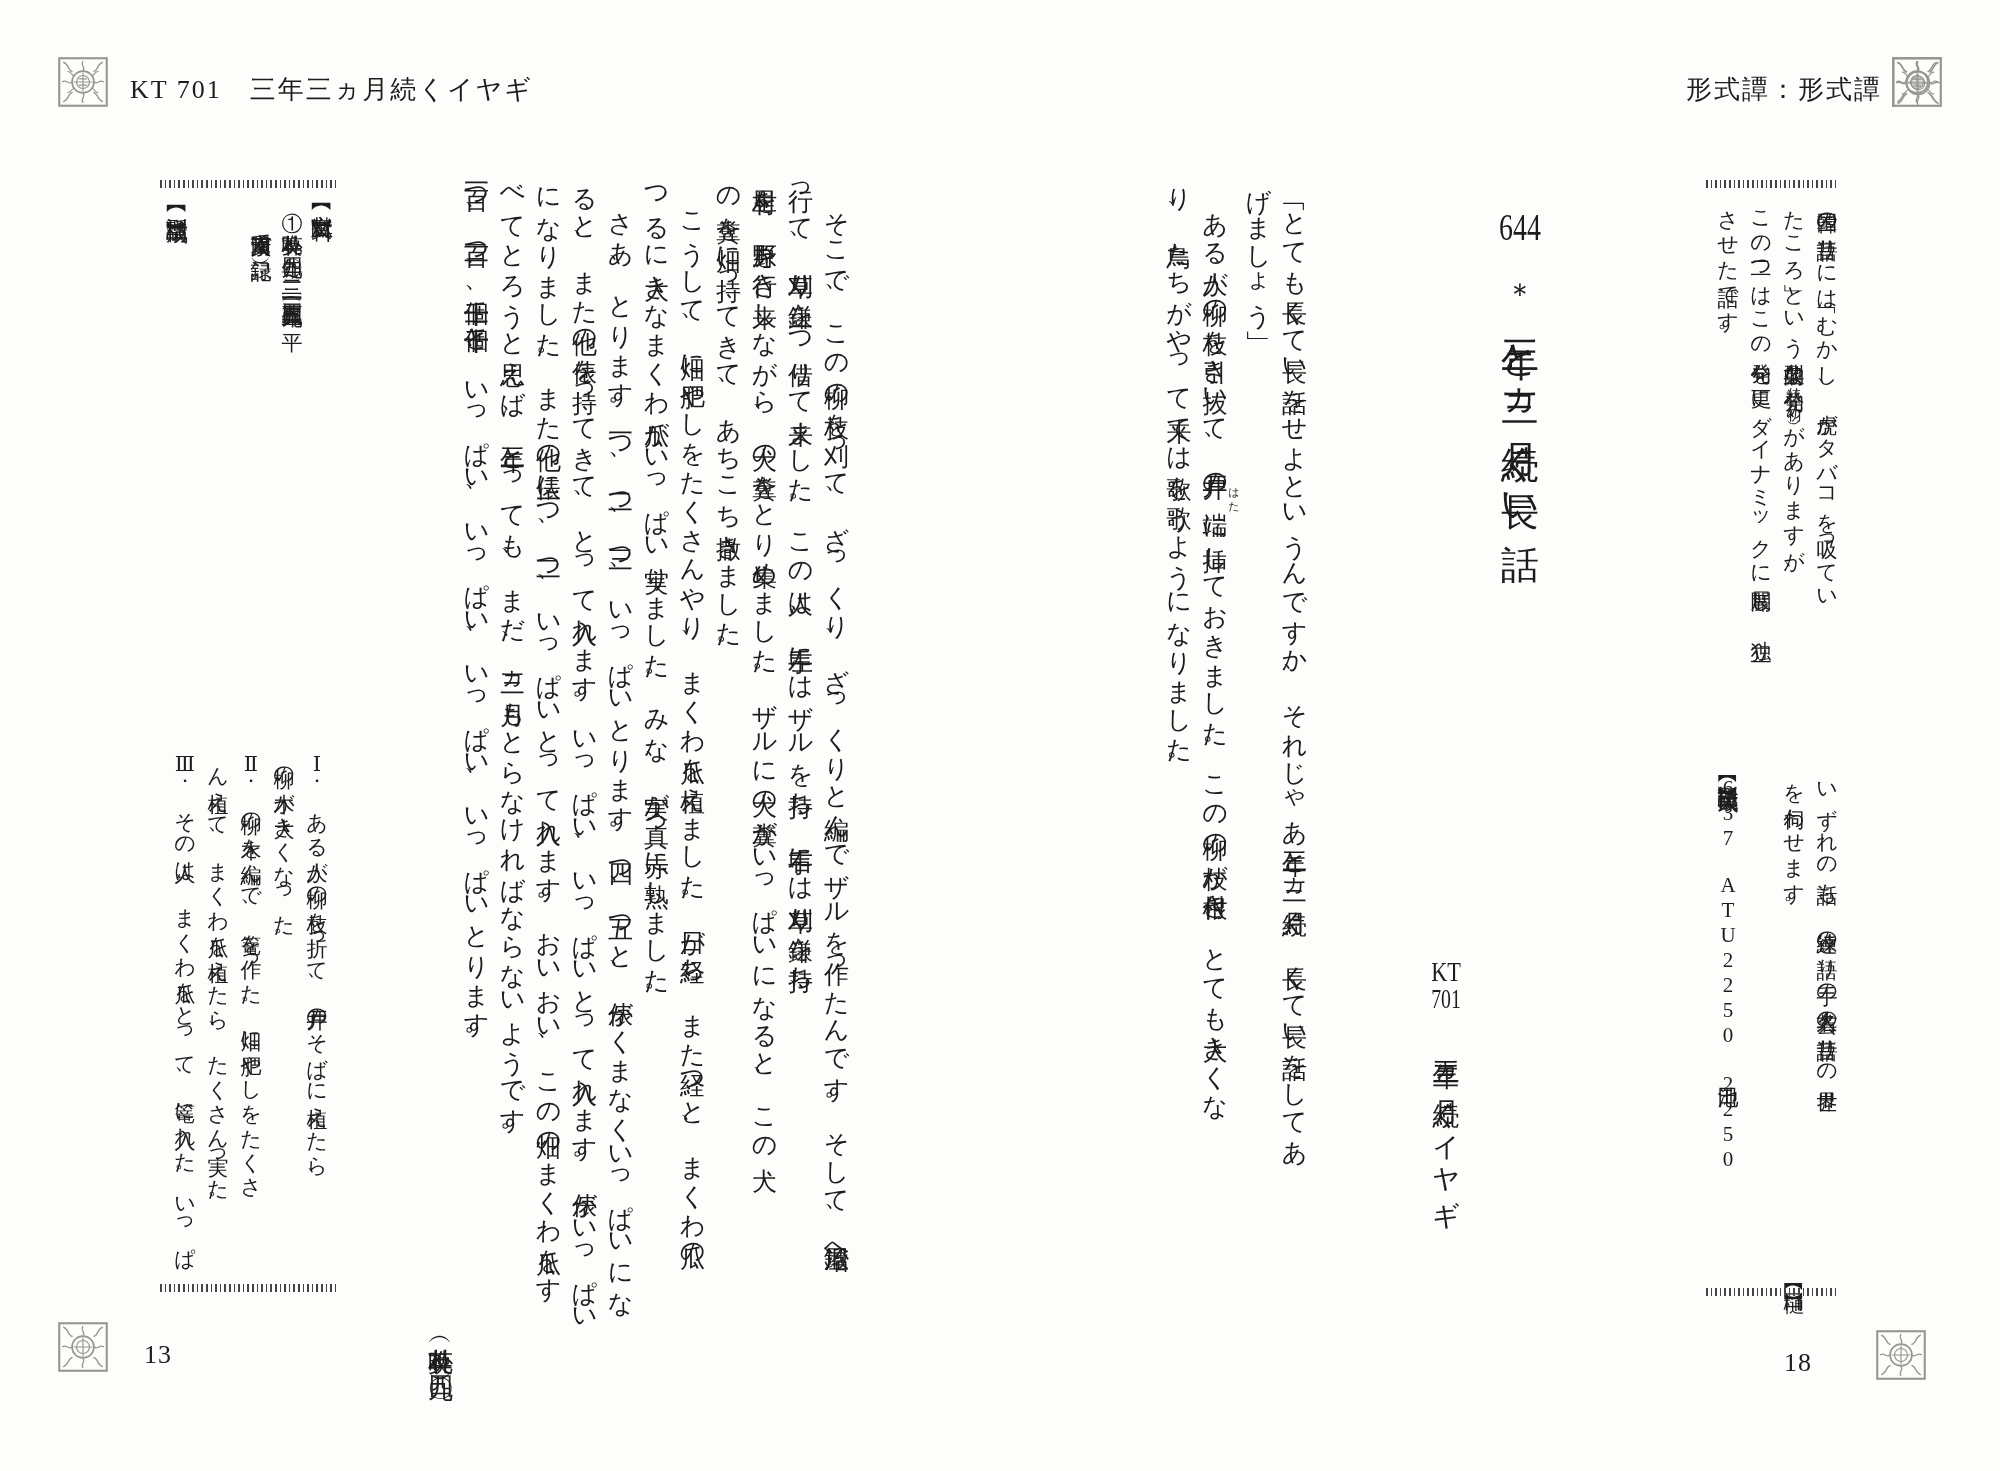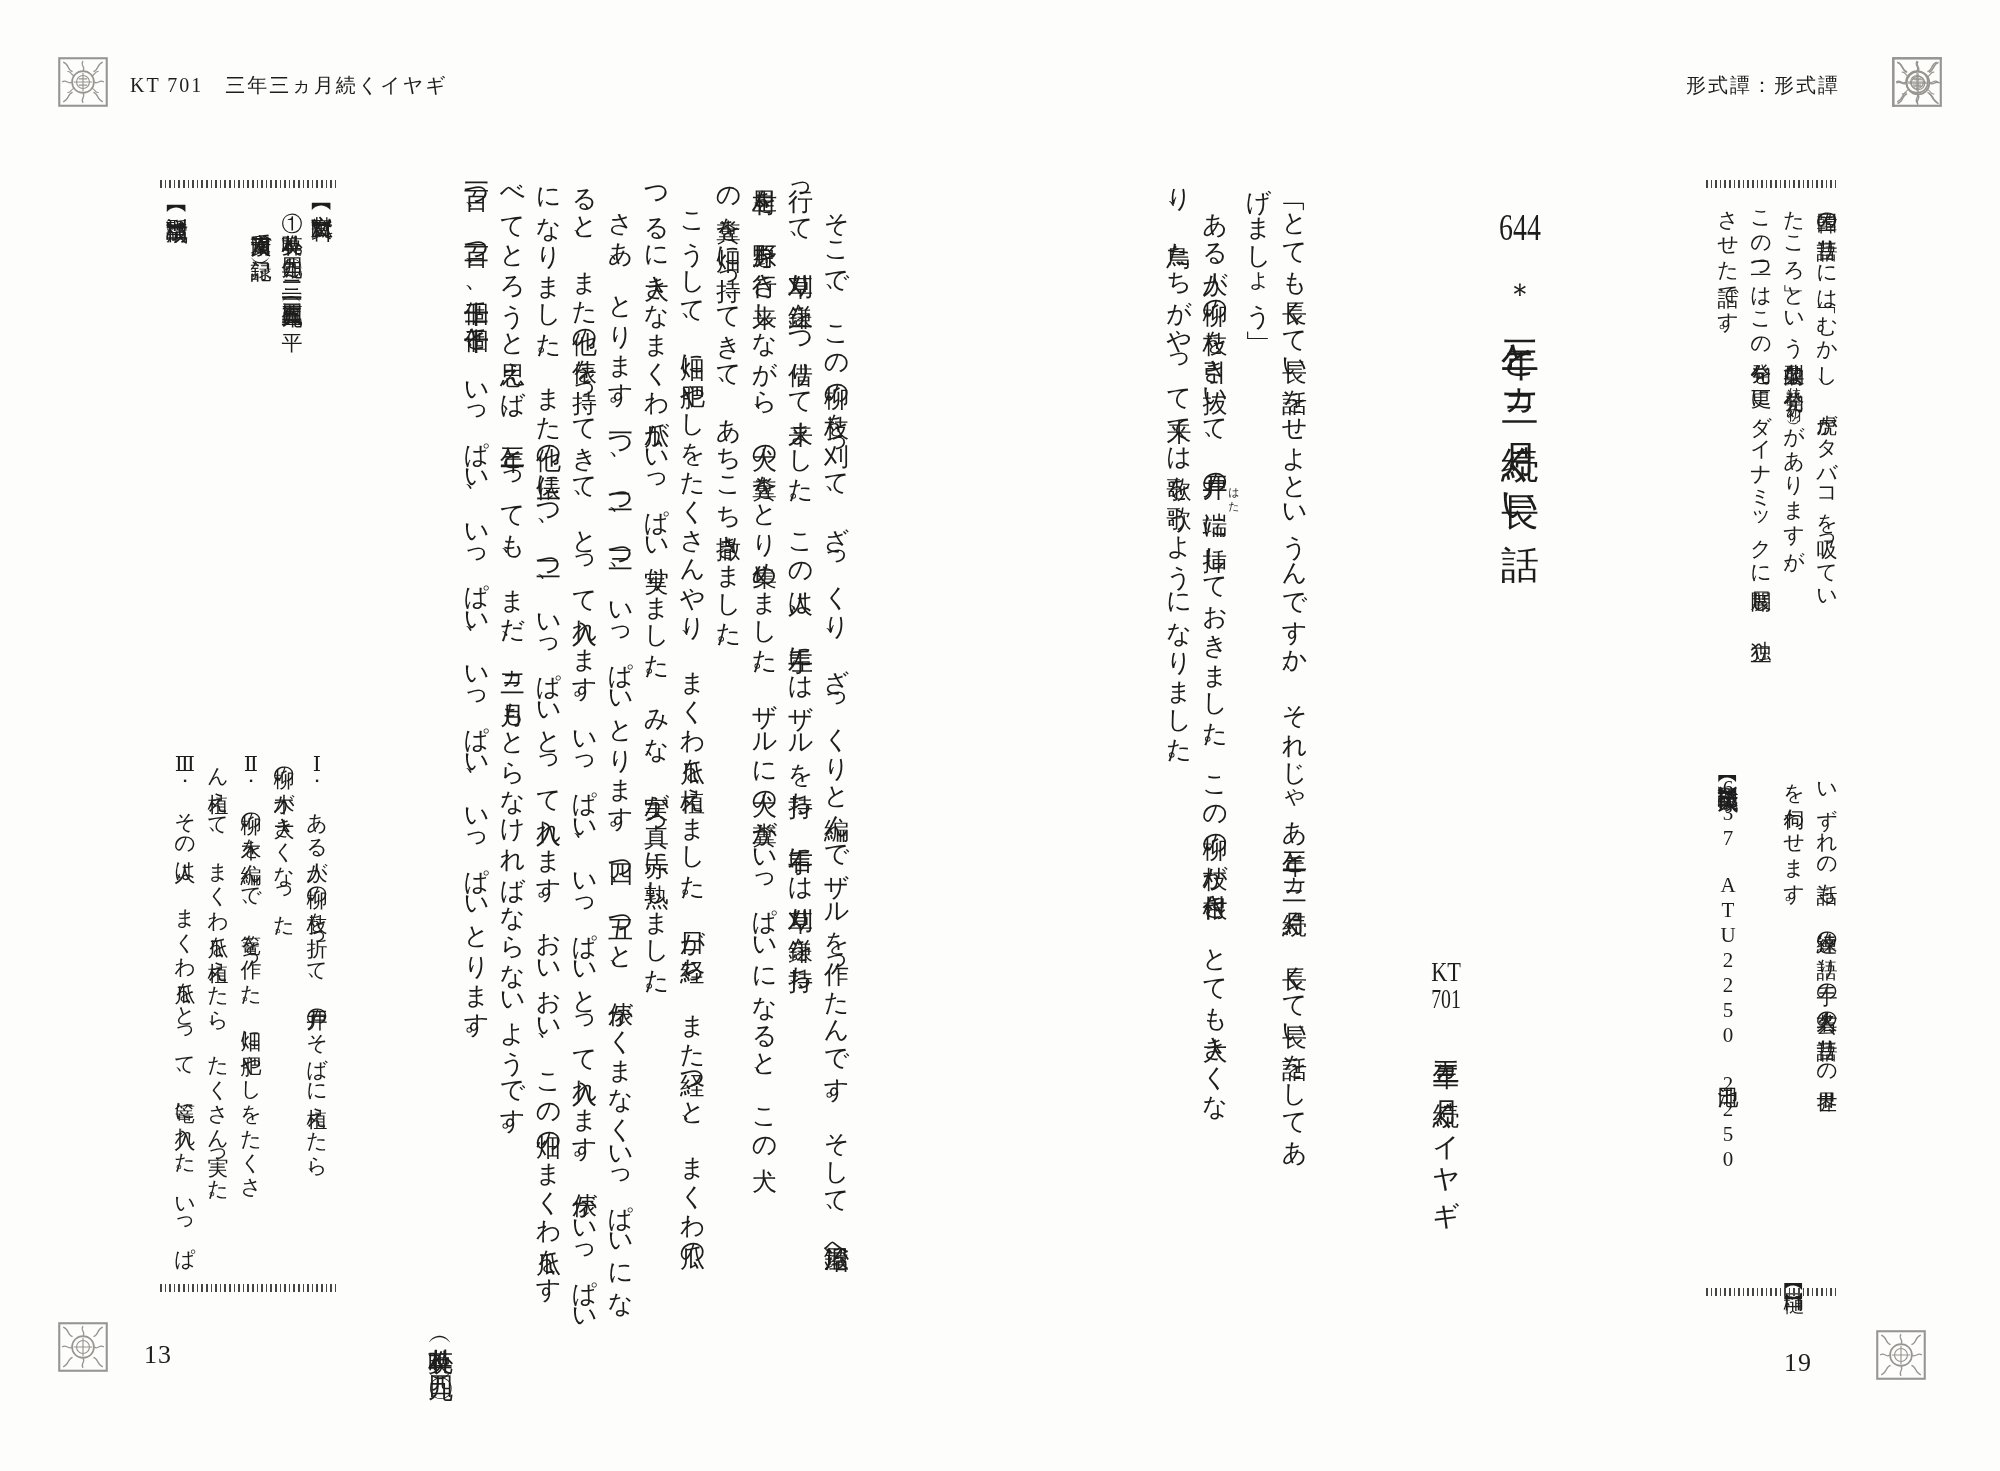--- a/index.html
+++ b/index.html
@@ -11,21 +11,21 @@
   
   .vgroup{position:absolute;writing-mode:vertical-rl;text-orientation:mixed;white-space:nowrap}
   .vcol{display:block}
   .indent{text-indent:1em}
   .upright{text-orientation:upright}
   .tcy{text-combine-upright:all}
   .colflex{display:flex;height:100%;justify-content:space-between}
   .colflex-end{display:flex;height:100%;justify-content:flex-end}
   ruby rt{font-size:11px;letter-spacing:0}
   
-  .runhead{position:absolute;top:72px;font-size:20px;letter-spacing:2px}
+  .runhead{position:absolute;top:72px;font-size:26px;letter-spacing:2px}
   #runhead-left{left:130px}
   #runhead-right{left:1686px}
   .pagenum{position:absolute;font-size:26px;letter-spacing:1px}
   #pagenum-left{left:144px;top:1340px}
   #pagenum-right{left:1784px;top:1348px}
   
   .dotrule{position:absolute;height:8px;
     background:repeating-linear-gradient(90deg,#454545 0 1.6px,transparent 1.6px 4.6px)}
   #rule-r-top{left:1706px;top:180px;width:132px}
   #rule-r-bot{left:1706px;top:1288px;width:132px}
@@ -134,21 +134,21 @@
   <span class="tcy">KT</span><span class="tcy">701</span><span class="subtitle-name">三年三ヵ月続くイヤギ</span>
 </div>
 
 <div class="vgroup" id="r-story">
   <div class="vcol indent">「とても長くて長い話をせよというんですか、それじゃあ三年と三ヵ月続く、長くて長い話をしてあ</div>
   <div class="vcol">げましょう」</div>
   <div class="vcol indent"><span>ある人が柳の枝を引き抜いて、井戸の</span><ruby><span>端</span><rt>はた</rt></ruby><span>に挿しておきました。この柳の枝が根付き、とても大きくな</span></div>
   <div class="vcol">り、鳥たちがやって来ては歌を歌うようになりました。</div>
 </div>
 
-<div class="pagenum" id="pagenum-right">19</div>
+<div class="pagenum" id="pagenum-right">18</div>
 
 <div class="vgroup" id="l-story">
   <div class="vcol indent">そこで、この柳の枝を刈って、ざっくり、ざっくりと編んでザルを作ったんです。そして、鍛冶屋へ</div>
   <div class="vcol">行って、草刈り鎌を一つ借りて来ました。この人は、左手にはザルを持ち、右手には草刈り鎌を持ち、</div>
   <div class="vcol">村里を、野原を行き来しながら、犬の糞をとり集めました。ザルに犬の糞がいっぱいになると、この犬</div>
   <div class="vcol">の糞を畑に持ってきて、あちこち撒きました。</div>
   <div class="vcol indent">こうして、畑に肥やしをたくさんやり、まくわ瓜を植えました。日が経ち、また経つと、まくわ瓜の</div>
   <div class="vcol">つるに大きなまくわ瓜がいっぱい実りました。みな、実が真っ赤に熟しました。</div>
   <div class="vcol indent">さあ、とります。一つ、二つ、三つ、いっぱいとります。四つ、五つと、俵がくまなくいっぱいにな</div>
   <div class="vcol">ると、また他の俵を持ってきて、とって入れます。いっぱい、いっぱいとって入れます。俵がいっぱい</div>

